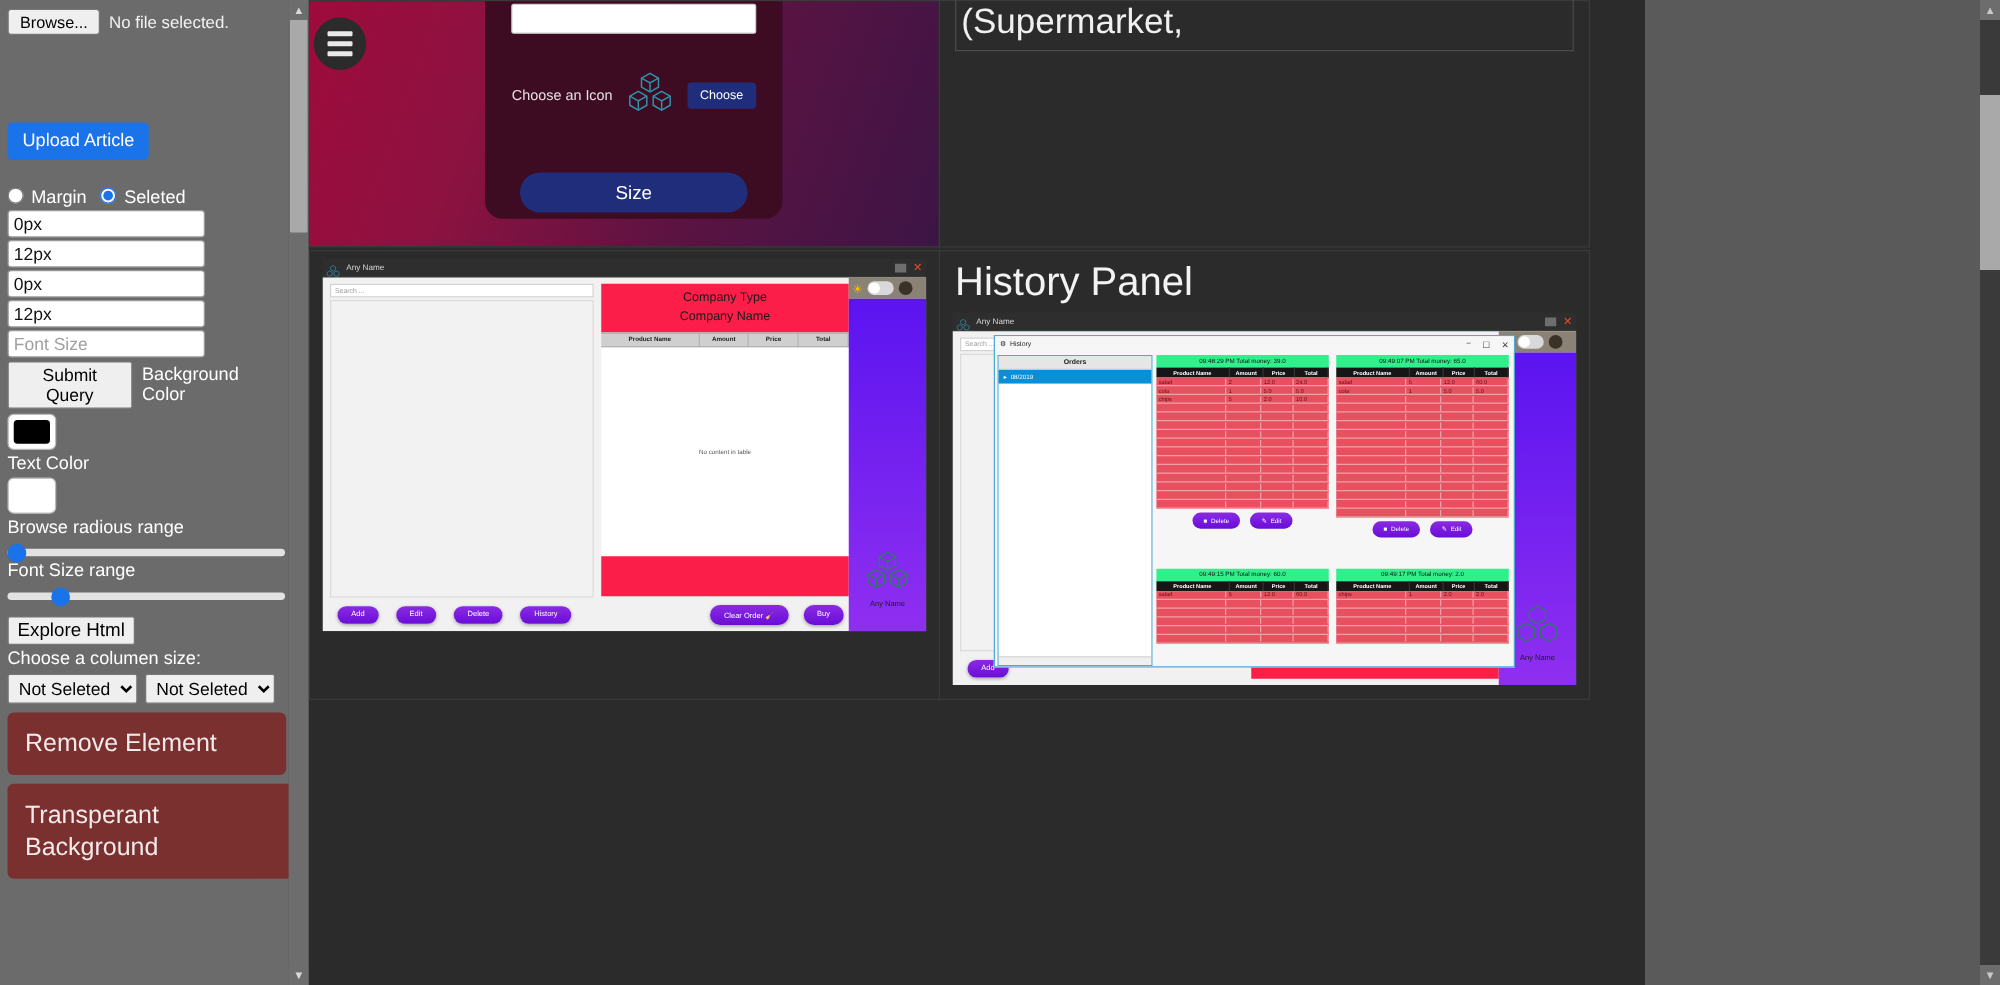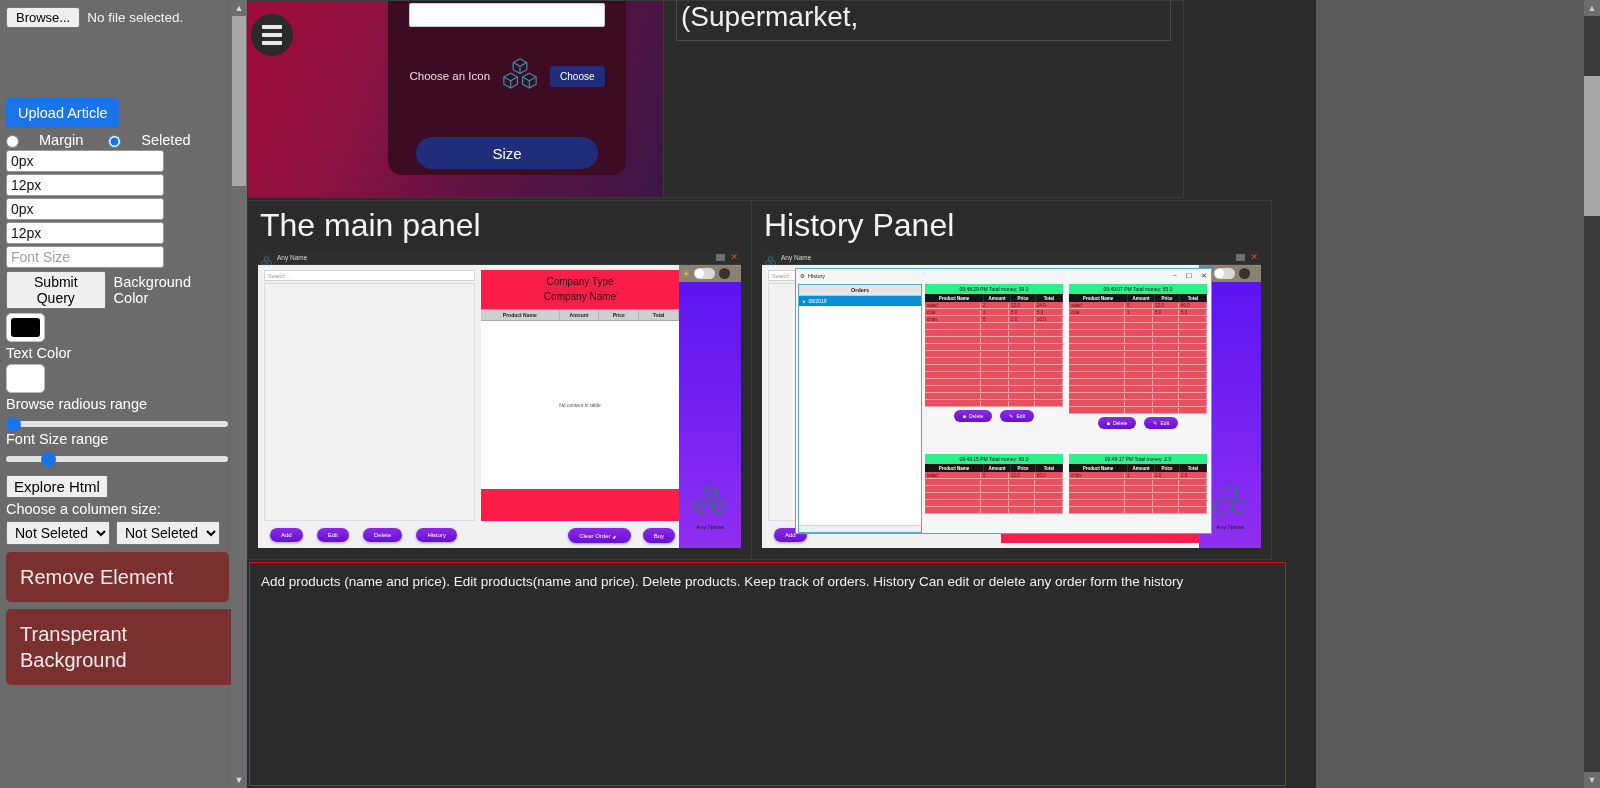--- a/index.html
+++ b/index.html
@@ -26,21 +26,21 @@
     font-size: 13px; color: #000; padding: 2px 9px; font-family: "Liberation Sans", sans-serif;
     cursor: pointer;
   }
   .nofile { font-size: 13.5px; color: #f2f2f2; }
   .upload-btn {
     margin: 70px 0 0 2px;
     background: #1a73e8; color: #fff; border: none; border-radius: 4px;
     font-size: 14.5px; padding: 7px 12px; cursor: pointer;
     font-family: "Liberation Sans", sans-serif;
   }
-  .radio-row { display: flex; align-items: flex-end; gap: 17px; margin: 4px 0 2px 2px; font-size: 14.5px; color: #fff; }
+  .radio-row { display: flex; align-items: flex-start; gap: 3px; margin: 22px 0 2px 2px; font-size: 14.5px; color: #fff; }
   .radio-row input { margin: 0 3px 0 0; accent-color: #1a73e8; }
   .radio-row label { margin-right: 8px; cursor: pointer; }
   .txt-input {
     display: block; width: 158px; height: 22px; margin: 2px 0 2px 2px;
     background: #fff; border: 1px solid #9a9a9a; border-radius: 3px;
     font-size: 14px; color: #111; padding: 0 4px;
     font-family: "Liberation Sans", sans-serif;
   }
   .txt-input::placeholder { color: #a0a0a0; }
   .submit-row { display: flex; align-items: center; gap: 8px; margin: 3px 0 4px 2px; }
@@ -104,21 +104,21 @@
   .canvas {
     position: absolute; left: 247px; top: 0;
     width: 1069px; height: 788px;
     background: #2b2b2b;
     overflow: hidden;
   }
 
   .row-top { position: absolute; left: 0; top: 0; width: 1069px; height: 200px; display: flex; }
   .cell { position: relative; }
   .cell-gradient {
-    width: 417px; height: 198px;
+    width: 505px; height: 198px;
     background: linear-gradient(110deg, #9e0b3c 0%, #8d1240 28%, #5c1342 62%, #3c1545 100%);
     border: 1px solid #3a3a3a;
     overflow: hidden;
   }
   .hamburger {
     position: absolute; left: 3px; top: 13px;
     width: 42px; height: 42px; border-radius: 50%; background: #2b2b2b;
     display: flex; flex-direction: column; align-items: center; justify-content: center;
     gap: 4px; cursor: pointer; z-index: 5;
   }
@@ -390,21 +390,20 @@
 
       <div class="cell cell-text">
         <div class="para">used in many scenarios, (Supermarket,
 Bakery and any shop related market)</div>
       </div>
     </div>
 
     <div class="row-mid">
 
       <div class="panel-cell">
-        <div class="panel-title">The main panel</div>
 
         <div class="shot">
           <div class="shot-titlebar">
             <span class="tb-icon">
               <svg width="11" height="10" viewBox="0 0 44 40" fill="none" stroke="#3a8aa8" stroke-width="2.4">
                 <path d="M22 2 L30 6.5 L30 15 L22 19.5 L14 15 L14 6.5 Z"></path>
                 <path d="M11 19 L19 23.5 L19 32 L11 36.5 L3 32 L3 23.5 Z"></path>
                 <path d="M33 19 L41 23.5 L41 32 L33 36.5 L25 32 L25 23.5 Z"></path>
               </svg>
             </span>
@@ -875,23 +874,20 @@
                   </div>
                 </div>
 
               </div>
             </div>
           </div>
         </div>
       </div>
     </div>
 
-    <div class="desc-box">
-      <span>Add products (name and price). Edit products(name and price). Delete products. Keep track of orders. History Can edit or delete any order form the history</span>
-    </div>
   </div>
 
   <div class="right-pane"></div>
 
   <div class="page-scroll">
     <div class="ps-arrow up">▲</div>
     <div class="ps-thumb"></div>
     <div class="ps-arrow down">▼</div>
   </div>
 

